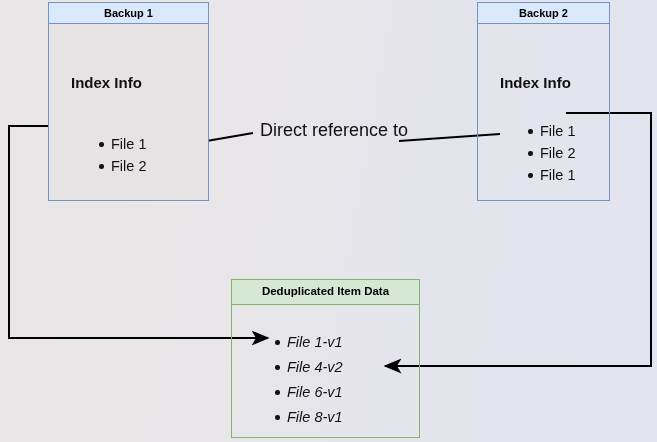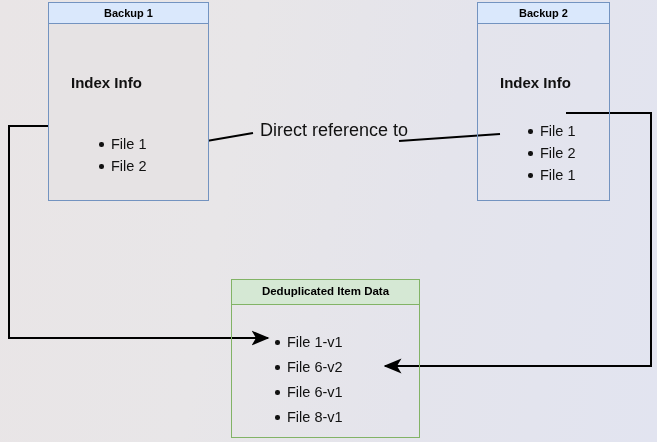--- a/index.html
+++ b/index.html
@@ -99,21 +99,21 @@
   ul.file-list li::before {
     content: "";
     position: absolute;
     left: 1px;
     top: 9px;
     width: 4.5px;
     height: 4.5px;
     border-radius: 50%;
     background: #111;
   }
-  ul.dedup-list li { line-height: 25px; }
+  ul.dedup-list li { line-height: 25px; font-style: italic; }
   ul.dedup-list li::before { top: 10px; }
 
   .center-label {
     position: absolute;
     text-align: right;
     font-size: 18px;
     line-height: 17px;
     color: #111;
     white-space: nowrap;
   }
@@ -160,21 +160,21 @@
         <li>File 1</li>
       </ul>
     </div>
   </div>
 
   <div class="node dedup" style="left:231px; top:279px; width:189px; height:148px;">
     <div class="node-header">Deduplicated Item Data</div>
     <div class="node-body" style="height:133px;">
       <ul class="file-list dedup-list" style="left:42px; top:25px;">
         <li>File 1-v1</li>
-        <li>File 6-v2</li>
+        <li>File 4-v2</li>
         <li>File 6-v1</li>
         <li>File 8-v1</li>
       </ul>
     </div>
   </div>
 
   <div class="center-label" style="left:248px; top:122px; width:160px;">
     <div>Direct reference to</div>
   </div>
 

